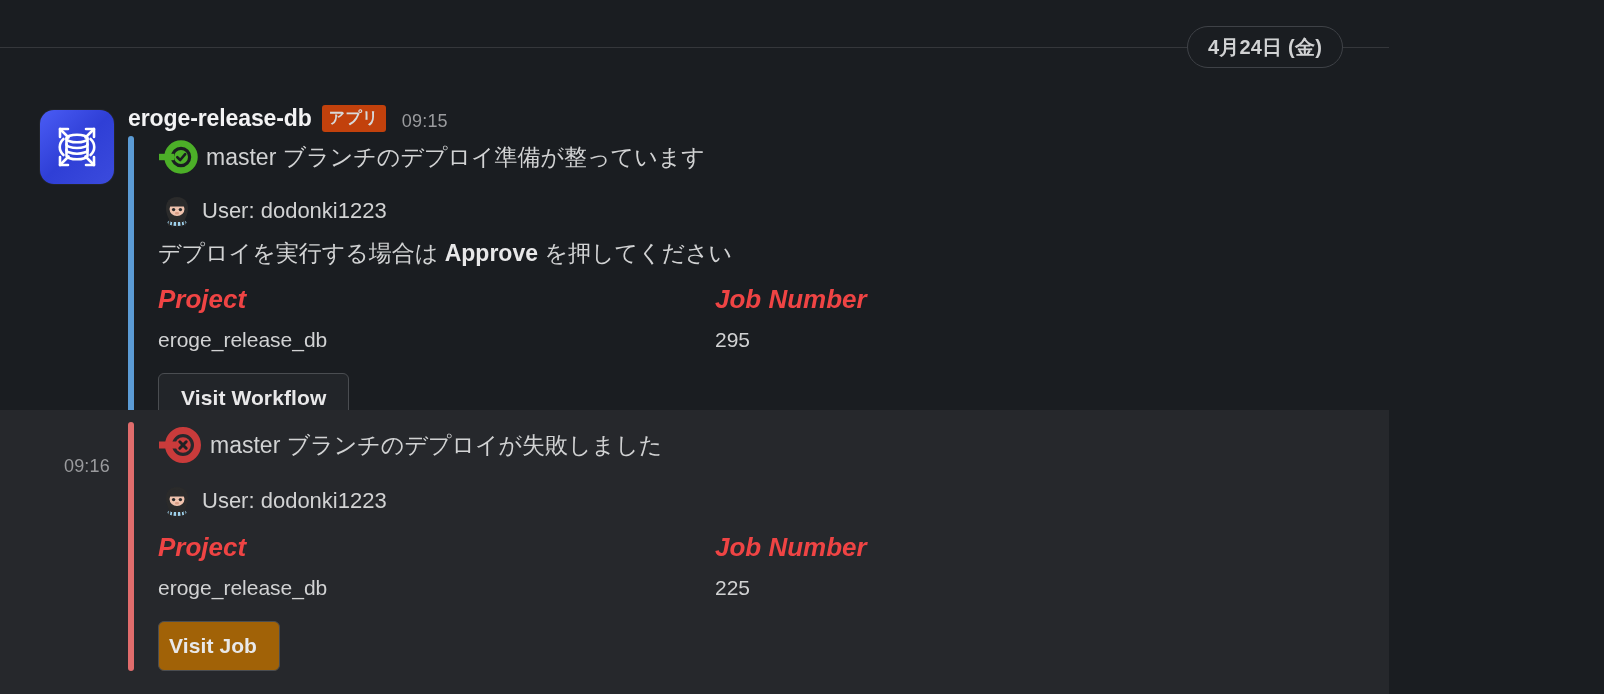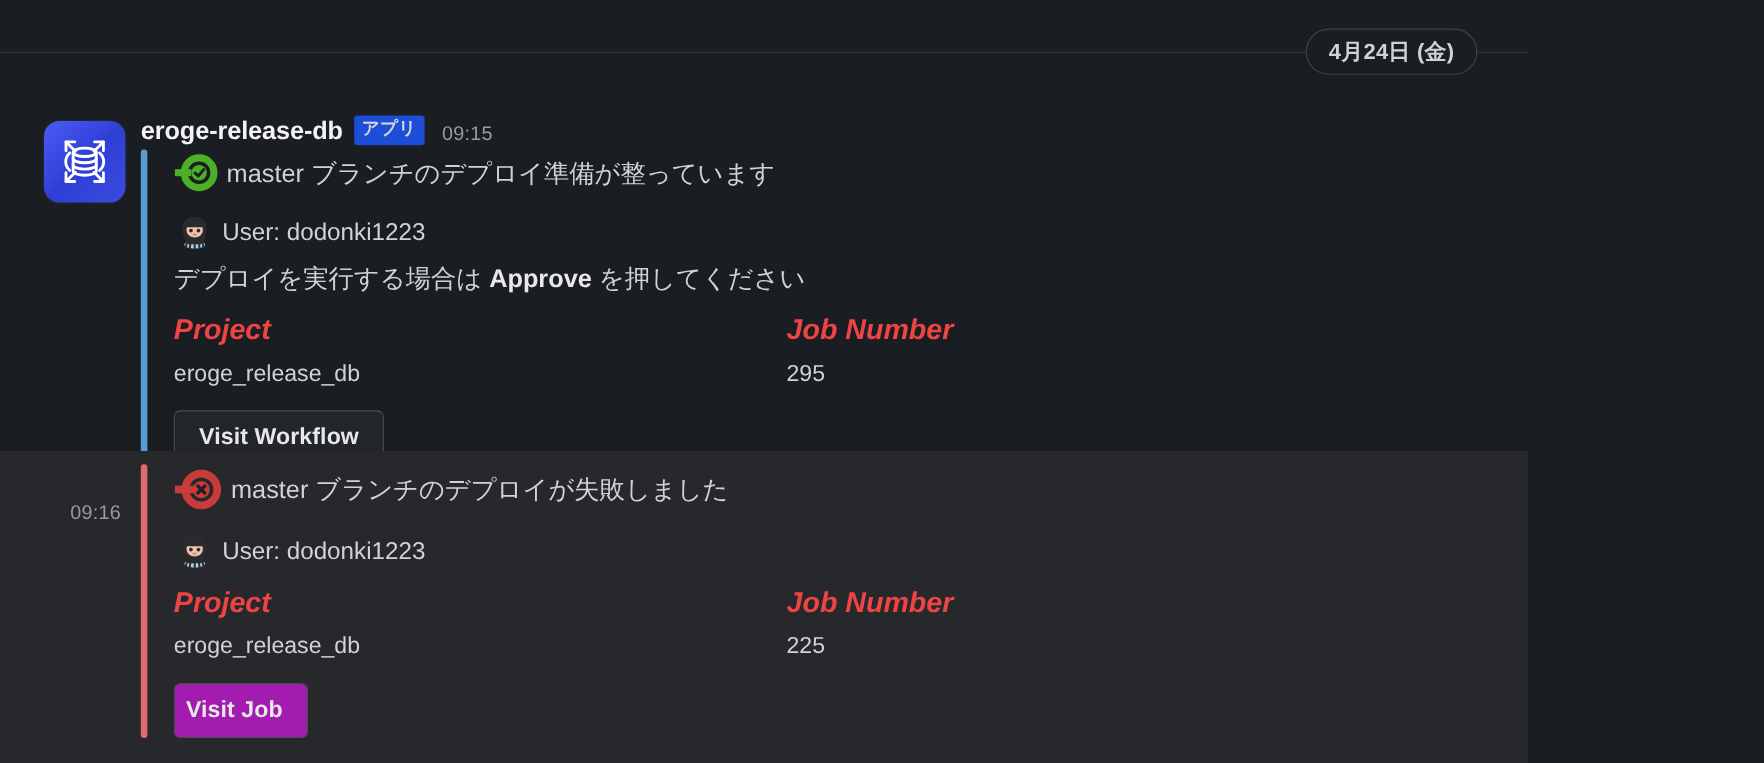--- a/index.html
+++ b/index.html
@@ -123,21 +123,21 @@
     margin-bottom: 4px;
   }
   .author-name {
     font-size: 23px;
     font-weight: 700;
     color: #f3f3f4;
     letter-spacing: -0.1px;
     cursor: pointer;
   }
   .app-badge {
-    background: #1d4ed8;
+    background: #c2410c;
     color: #d8d9da;
     font-size: 16px;
     font-weight: 700;
     line-height: 1;
     padding: 5px 7px 6px;
     border-radius: 3px;
     letter-spacing: .3px;
   }
   .msg-time {
     font-size: 18px;
@@ -224,21 +224,21 @@
     border: 1px solid #4a4d51;
     border-radius: 6px;
     background: #222529;
     color: #e8e8e9;
     font-size: 21px;
     font-weight: 700;
     font-family: inherit;
     letter-spacing: .1px;
     cursor: pointer;
   }
-  .message.second .action-btn { background: #a21caf; padding-left: 10px; }
+  .message.second .action-btn { background: #a16207; padding-left: 10px; }
 </style>
 </head>
 <body>
 
 <div class="app-root">
 
   <div class="date-divider">
     <div class="rule"></div>
     <div class="date-pill">
       <span>4月24日 (金)</span>

